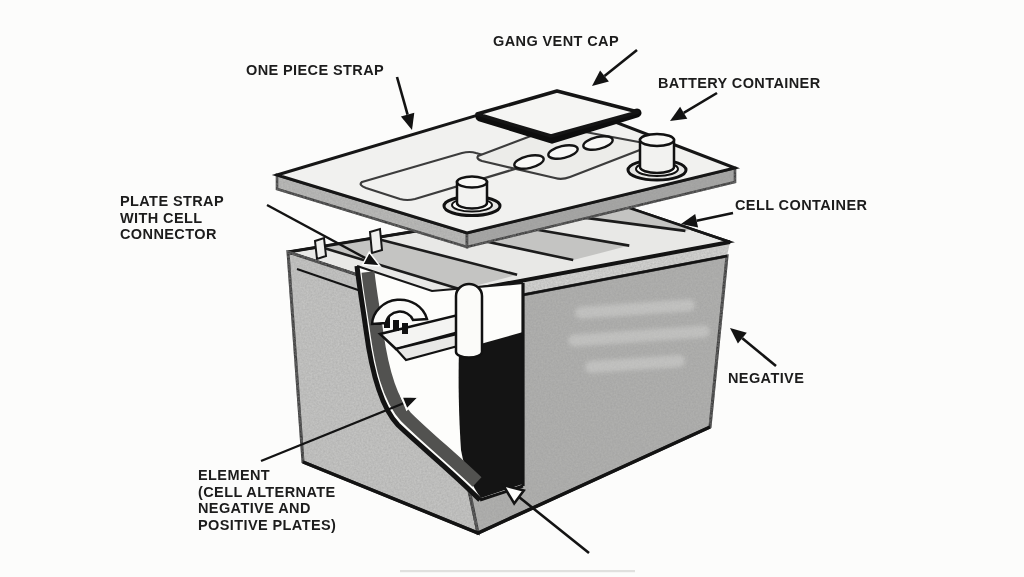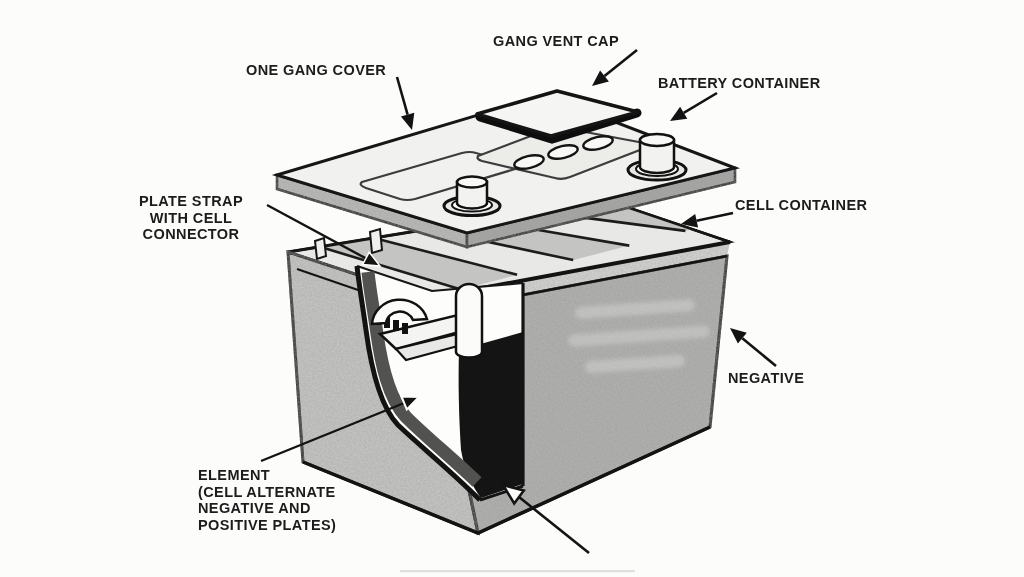--- a/index.html
+++ b/index.html
@@ -7,21 +7,21 @@
          font-family:"Liberation Sans", sans-serif; background:var(--paper,#fcfcfb); }
   .stage { position:relative; width:1024px; height:415px; background:var(--paper,#fcfcfb); }
   .stage svg { position:absolute; left:0; top:0; }
   .lbl { position:absolute; font:700 14.5px/16.5px "Liberation Sans", sans-serif;
          letter-spacing:0.4px; color:var(--ink,#1c1c1c); white-space:pre-line;
          -webkit-font-smoothing:antialiased; }
   .l-gvc  { left:493px; top:33px;  }
   .l-opc  { left:246px; top:62px;  }
   .l-bt   { left:658px; top:75px;  }
   .l-cp   { left:735px; top:197px; }
-  .l-ps   { left:120px; top:193px; width:142px; text-align:center; }
+  .l-ps   { left:120px; top:193px; width:142px; text-align:left; }
   .l-cont { left:728px; top:370px; }
   .l-el   { left:198px; top:467px; width:175px; }
   .l-psep { left:593px; top:540px; }
 </style>
 </head>
 <body>
 
 <div class="stage">
 
   <svg width="1024" height="577" viewBox="0 0 1024 577">
@@ -185,21 +185,21 @@
       <g>
         <line x1="589" y1="553" x2="519" y2="497"></line>
         <polygon points="503,485 523.8,490.6 514.2,503.4" fill="#fdfdfb" stroke="#131313" stroke-width="2.5"></polygon>
       </g>
     </g>
 
     <rect x="400" y="570" width="235" height="2.2" fill="#c9c9c7" opacity="0.55"></rect>
   </svg>
 
   <div class="lbl l-gvc">GANG VENT CAP</div>
-  <div class="lbl l-opc">ONE GANG COVER</div>
+  <div class="lbl l-opc">ONE PIECE STRAP</div>
   <div class="lbl l-bt">BATTERY CONTAINER</div>
   <div class="lbl l-cp">CELL CONTAINER</div>
   <div class="lbl l-ps">PLATE STRAP
 WITH CELL
 CONNECTOR</div>
   <div class="lbl l-cont">NEGATIVE</div>
   <div class="lbl l-el">ELEMENT
 (CELL ALTERNATE
 NEGATIVE AND
 POSITIVE PLATES)</div>

